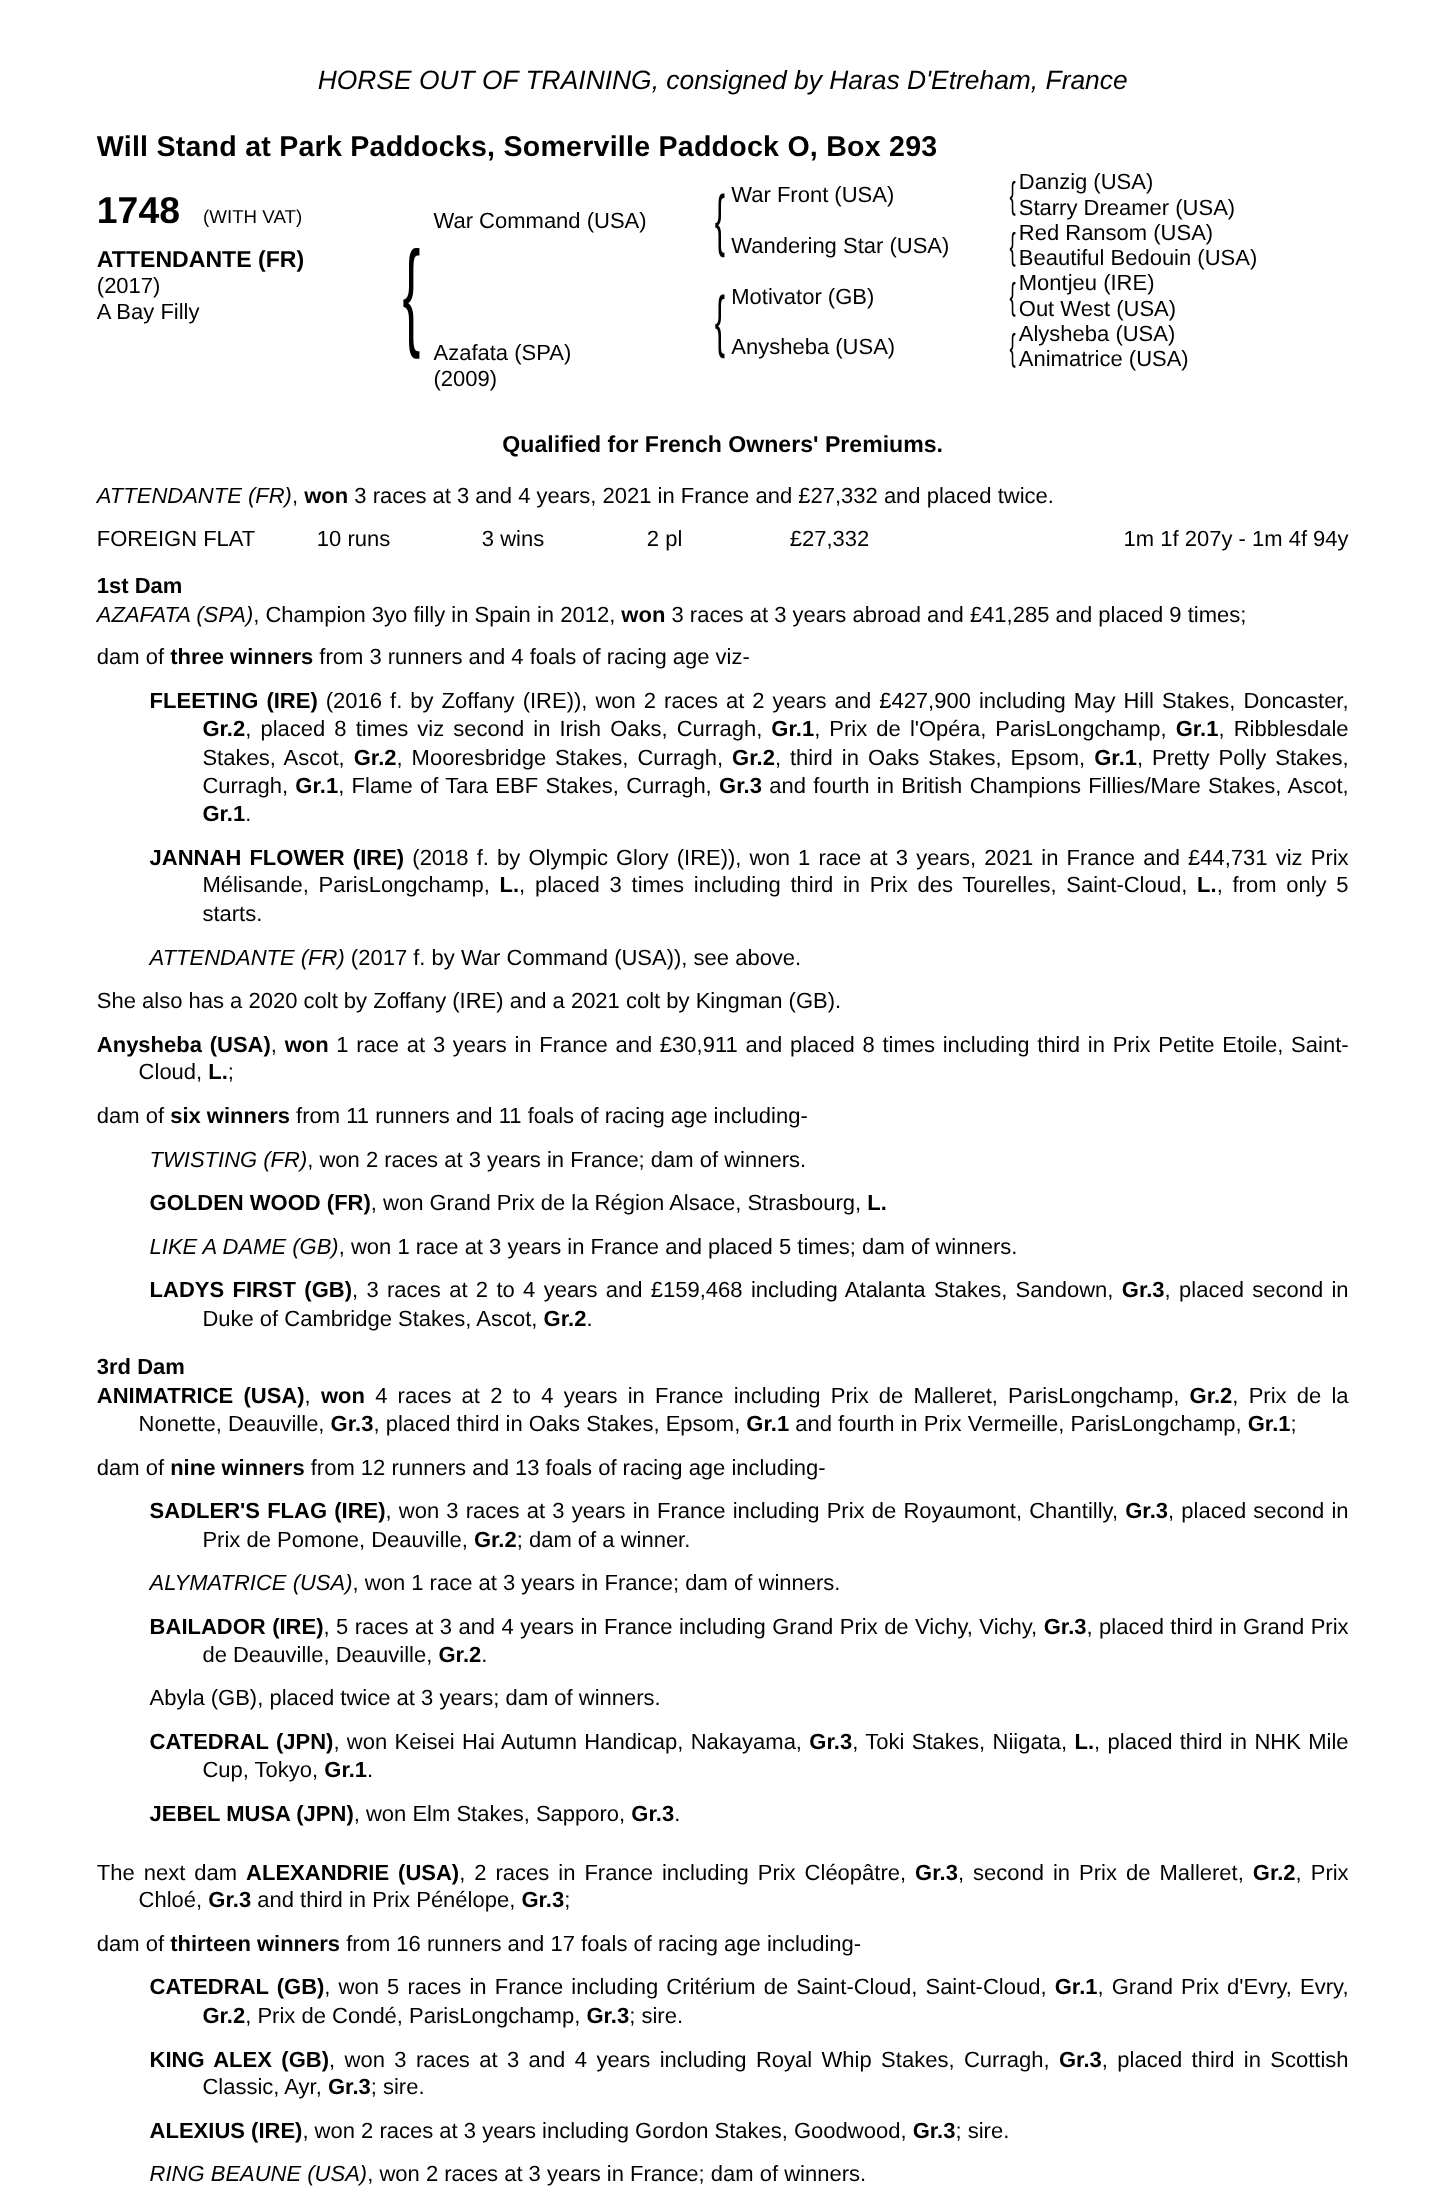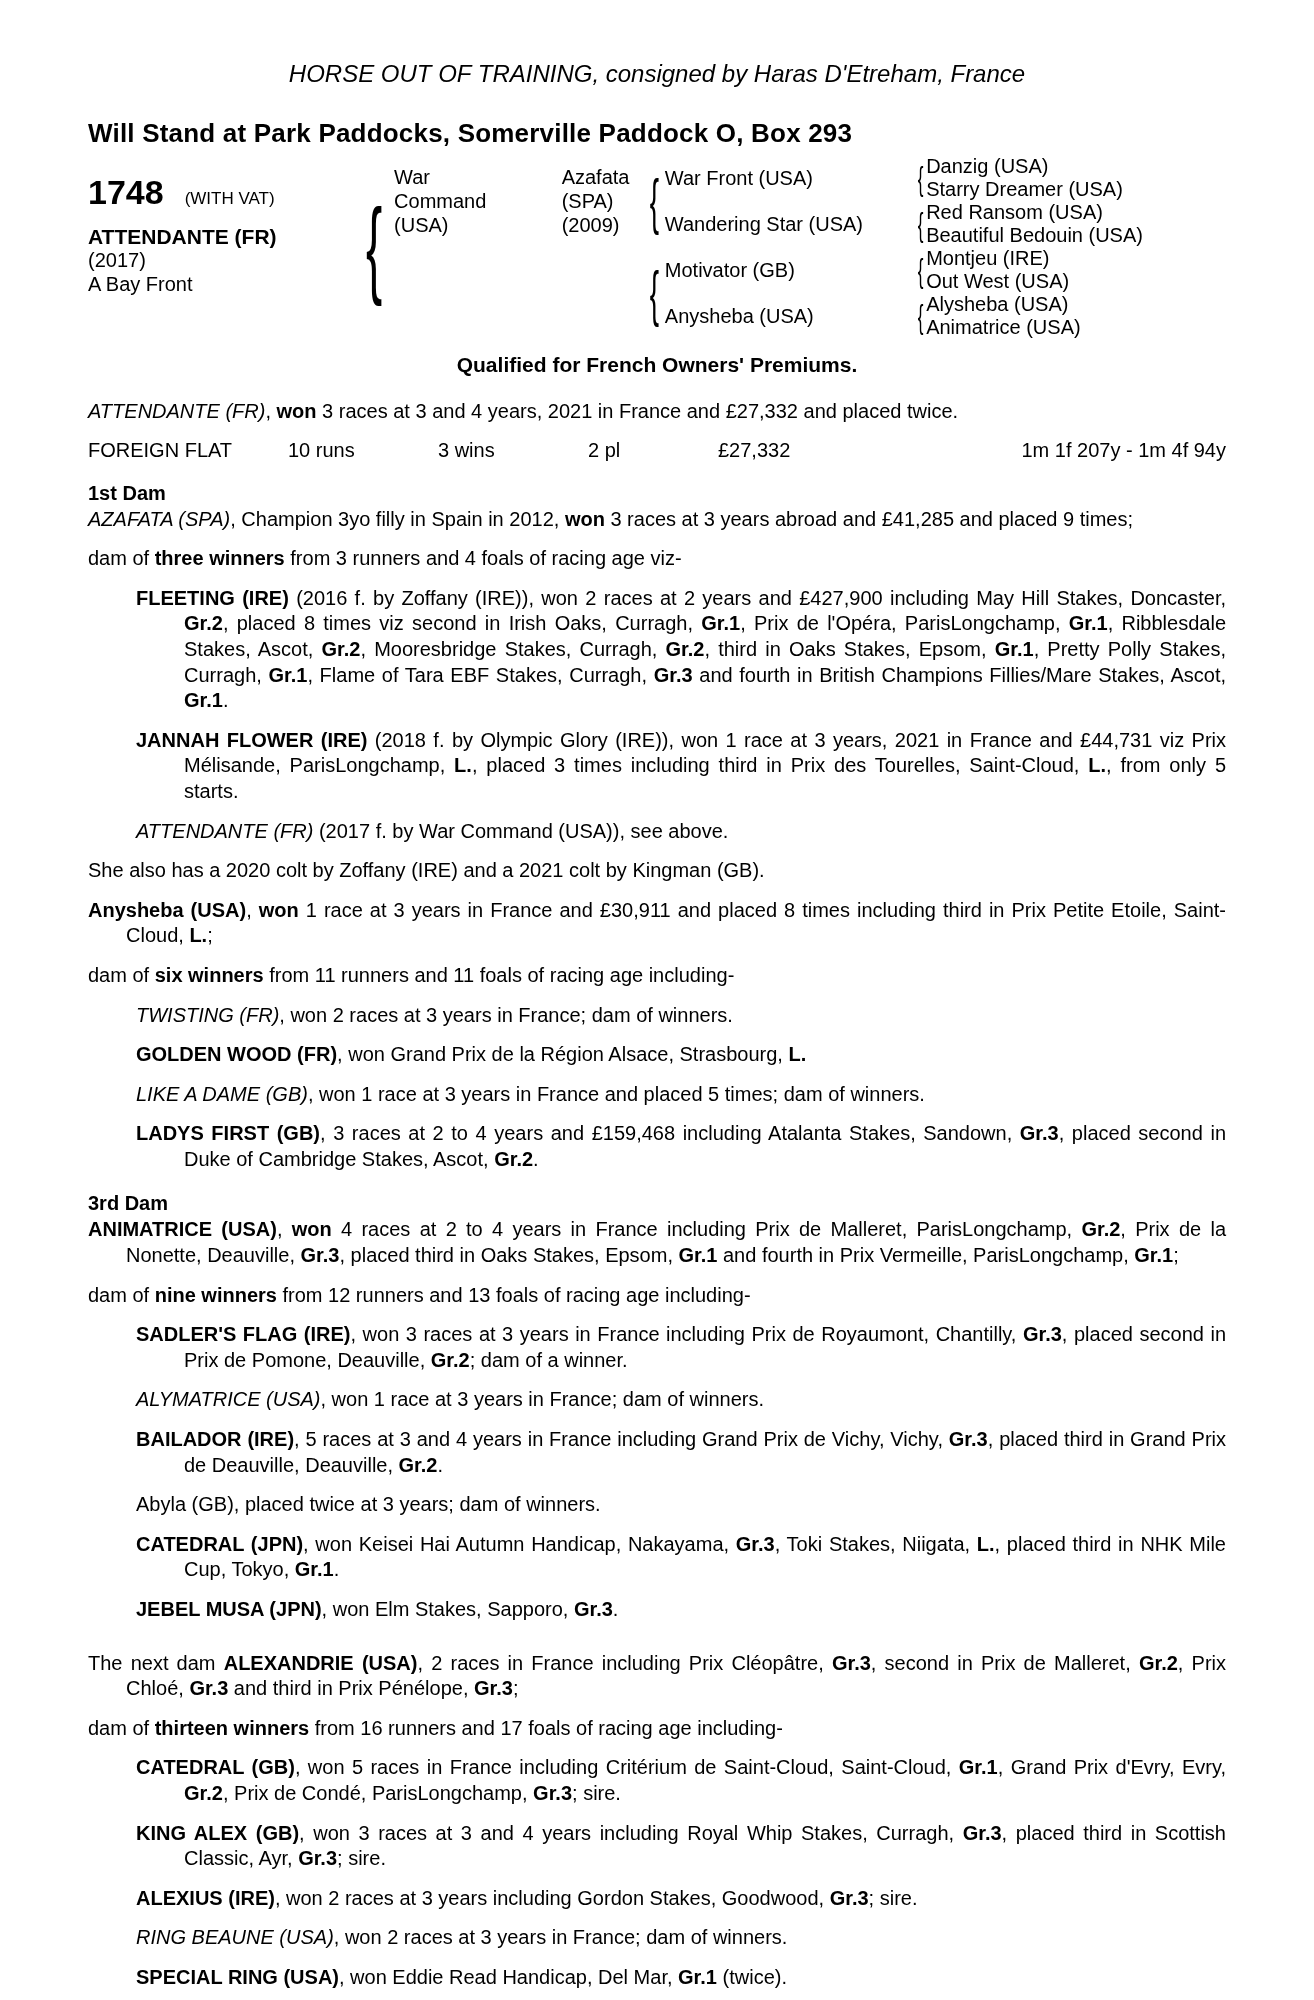--- a/index.html
+++ b/index.html
@@ -90,20 +90,21 @@
     font-size: 34px;
     font-weight: 200;
     line-height: 0.6;
     transform: scaleX(0.5);
     transform-origin: center;
   }
   .col-gen2 {
     width: 250px;
     flex: 0 0 250px;
     display: flex;
+    flex-direction: column;
     justify-content: space-around;
     align-self: stretch;
     gap: 40px;
   }
   .gen2-cell {
     height: 92px;
     display: flex;
     flex-direction: column;
     justify-content: center;
     font-size: 20px;
@@ -208,21 +209,21 @@
 
   <div class="ped">
 
     <div class="ped-left">
       <div class="lot-line">
         <span class="lot-no">1748</span>
         <span class="vat">(WITH VAT)</span>
       </div>
       <div class="horse-name">ATTENDANTE (FR)</div>
       <div class="horse-year">(2017)</div>
-      <div class="horse-desc">A Bay Front</div>
+      <div class="horse-desc">A Bay Filly</div>
     </div>
 
     <div class="brace-col-big">
       <div class="bigbrace">{</div>
     </div>
 
     <div class="col-gen2">
       <div class="gen2-cell">
         <span>War Command (USA)</span>
       </div>

